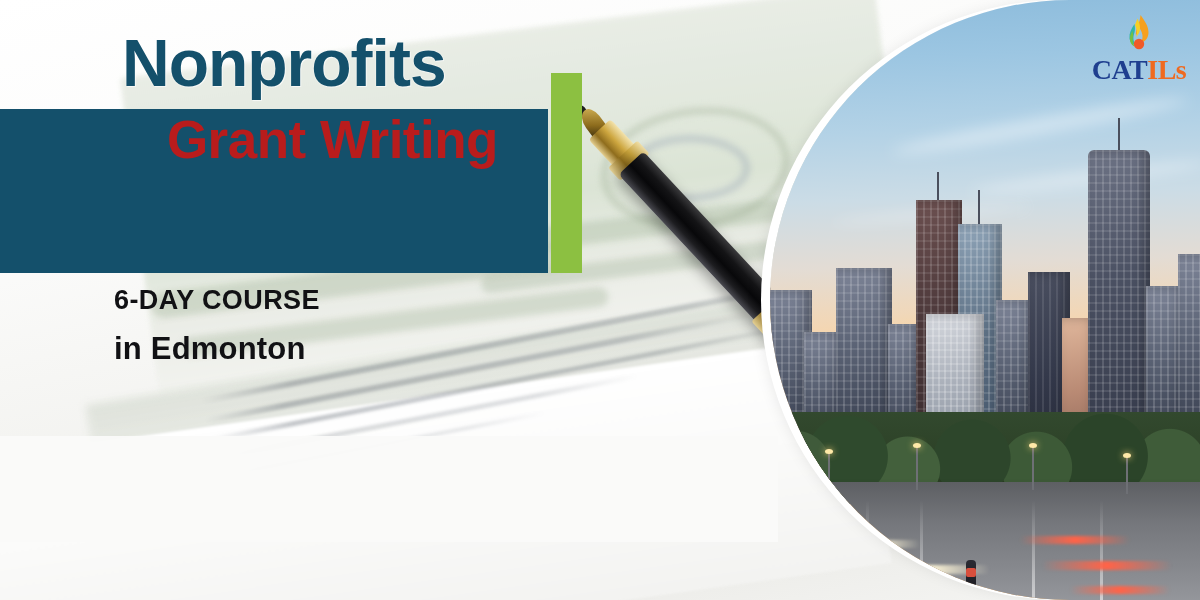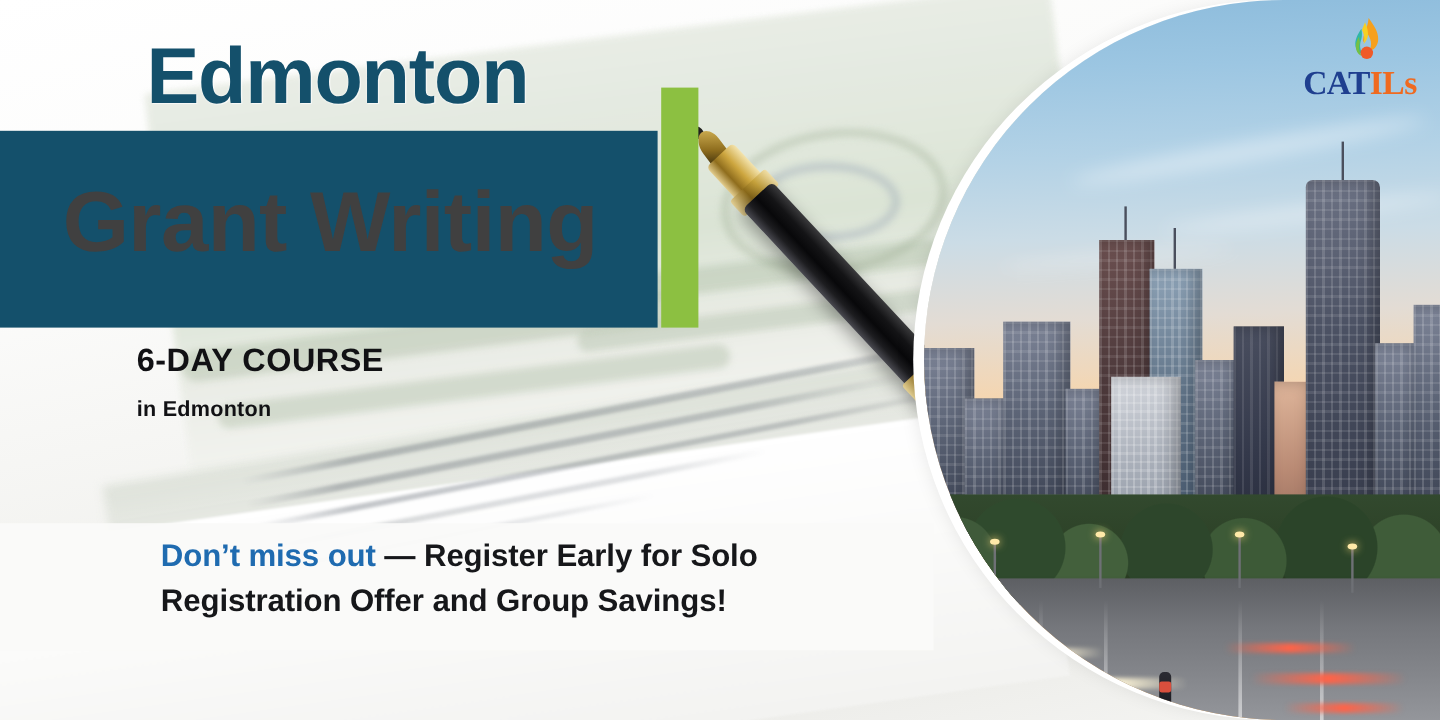--- a/index.html
+++ b/index.html
@@ -194,48 +194,47 @@
     color: #14506b; line-height: 1;
     text-shadow: 0 0 2px rgba(255,255,255,.85), 1px 1px 0 rgba(255,255,255,.55);
   }
   .teal-block {
     position: absolute; left: 0; top: 109px; width: 548px; height: 164px;
     background: #14506b;
   }
   .title-main {
     position: absolute; left: 0; top: 110px; width: 530px;
     text-align: right; padding-right: 32px;
-    color: #404040; font-size: 71px; font-weight: 700; line-height: 1.14;
+    color: #b91c1c; font-size: 53px; font-weight: 700; line-height: 1.14;
     letter-spacing: -.5px;
-    margin-top: 36px;
   }
   .green-bar {
     position: absolute; left: 551px; top: 73px; width: 31px; height: 200px;
     background: #8cc041;
   }
   .sub-line1 {
     position: absolute; left: 114px; top: 285px;
     font-size: 27px; font-weight: 700; color: #111114; letter-spacing: .4px;
   }
   .sub-line2 {
     position: absolute; left: 114px; top: 331px;
-    font-size: 18px; font-weight: 700; color: #111114; letter-spacing: .2px;
+    font-size: 31px; font-weight: 700; color: #111114; letter-spacing: .2px;
   }
   .cta-panel {
     position: absolute; left: 0; top: 436px; width: 778px; height: 106px;
     background: rgba(250,250,249,.95);
   }
   .cta-text {
     position: absolute; left: 134px; top: 445px; width: 630px;
     font-size: 26px; font-weight: 700; line-height: 1.42; color: #16171a;
     letter-spacing: -.1px;
   }
   .cta-accent { color: #1f6bb0; }
 
-  .logo { position: absolute; right: 8px; top: 14px; width: 106px; }
+  .logo { position: absolute; right: 8px; top: 14px; width: 106px; text-align: center; }
   .logo-flame { display: block; margin: 0 auto 2px; }
   .logo-text { font-family: "Liberation Serif", serif; font-size: 28px; font-weight: 700;
                line-height: 1; letter-spacing: -.5px; }
   .logo-cat { color: #1f3f8f; }
   .logo-ils { color: #ef6a20; }
 </style>
 </head>
 <body>
 
 <div id="banner">
@@ -316,34 +315,33 @@
         <div class="trail red" style="left:300px; bottom:6px;  width:100px; height:8px;"></div>
         <div class="lamp" style="left:58px;  bottom:108px; height:40px;"></div>
         <div class="lamp" style="left:146px; bottom:110px; height:44px;"></div>
         <div class="lamp" style="left:262px; bottom:110px; height:44px;"></div>
         <div class="lamp" style="left:356px; bottom:106px; height:38px;"></div>
         <div class="person"></div>
       </div>
     </div>
   </div>
 
-  <div class="title-top">Edmonton</div>
+  <div class="title-top">Nonprofits</div>
 
   <div class="teal-block"></div>
   <div class="green-bar"></div>
 
   <div class="title-main">
     <div>Grant Writing</div>
   </div>
 
   <div class="sub-line1">6-DAY COURSE</div>
   <div class="sub-line2">in Edmonton</div>
 
   <div class="cta-panel"></div>
-  <div class="cta-text"><span class="cta-accent">Don’t miss out</span><span> — Register Early for Solo Registration Offer and Group Savings!</span></div>
 
   <div class="logo">
     <svg class="logo-flame" width="30" height="40" viewBox="0 0 30 40">
       <path d="M16.5 1 C21 7.5 24.5 12 24.5 18.5 C24.5 24 21 28 16.8 28.5 C20 23.5 18.5 18 15 13.5 C14.8 17 13.2 19 12 21.5 C11.4 18.5 12.6 15 14 11.5 C15 8.5 16.2 5 16.5 1 Z" fill="#f6a01e"></path>
       <path d="M13.5 4.5 C15.5 9 16.5 12.5 15.8 16.5 C15.2 19.5 13.6 21.5 12.2 23 C13.8 18.5 12.6 14.5 11 11 C11.8 8.5 12.8 6.5 13.5 4.5 Z" fill="#f7d024"></path>
       <path d="M10.5 10 C7 15 5 19.5 5.5 24 C6 28 8.8 30.8 12 31.5 C9 27.5 8.8 23 10.5 18.5 C11.2 16.2 11 12.5 10.5 10 Z" fill="#2fb6a8"></path>
       <path d="M8.5 16.5 C6.2 20.5 5.2 24 6.2 27.5 C7 30.2 8.8 31.8 10.5 32.5 C8.5 29 8.2 25 9.2 21 C8.8 19.5 8.6 18 8.5 16.5 Z" fill="#74c043"></path>
       <path d="M15 24.5 C10.5 26.5 7.5 30 7.5 34 C7.5 37 10 39 15 39 C20 39 22.5 37 22.5 34 C22.5 30 19.5 26.5 15 24.5 Z" fill="#2e6fb7" opacity="0"></path>
       <circle cx="15" cy="30" r="5.2" fill="#f05a28"></circle>
     </svg>

